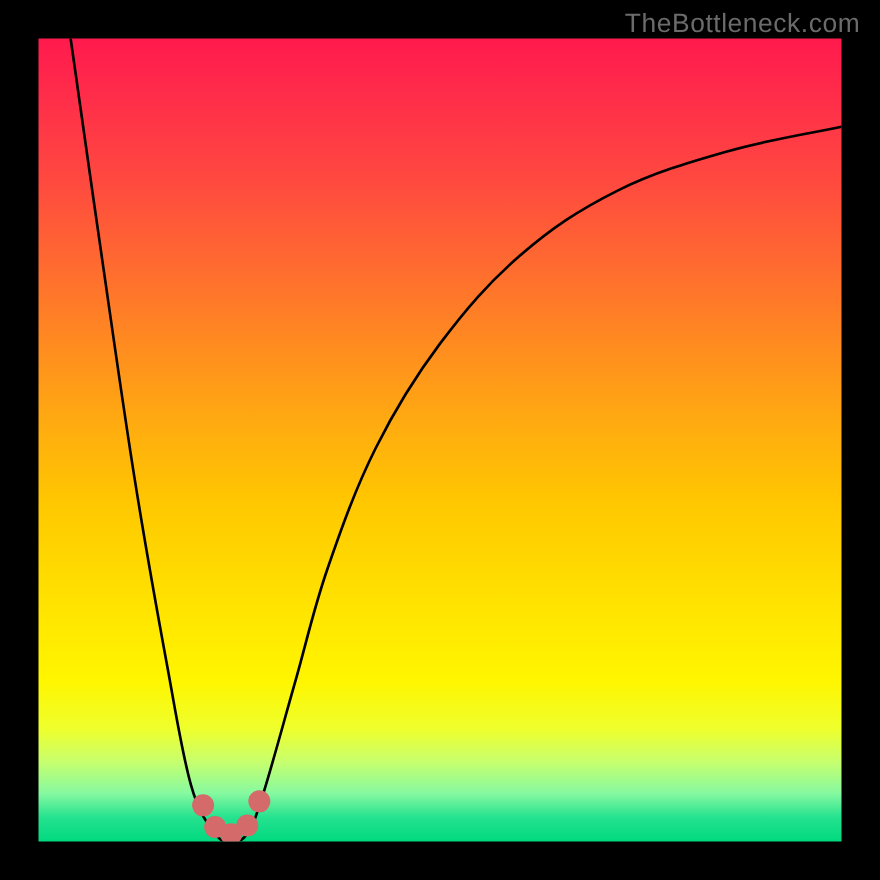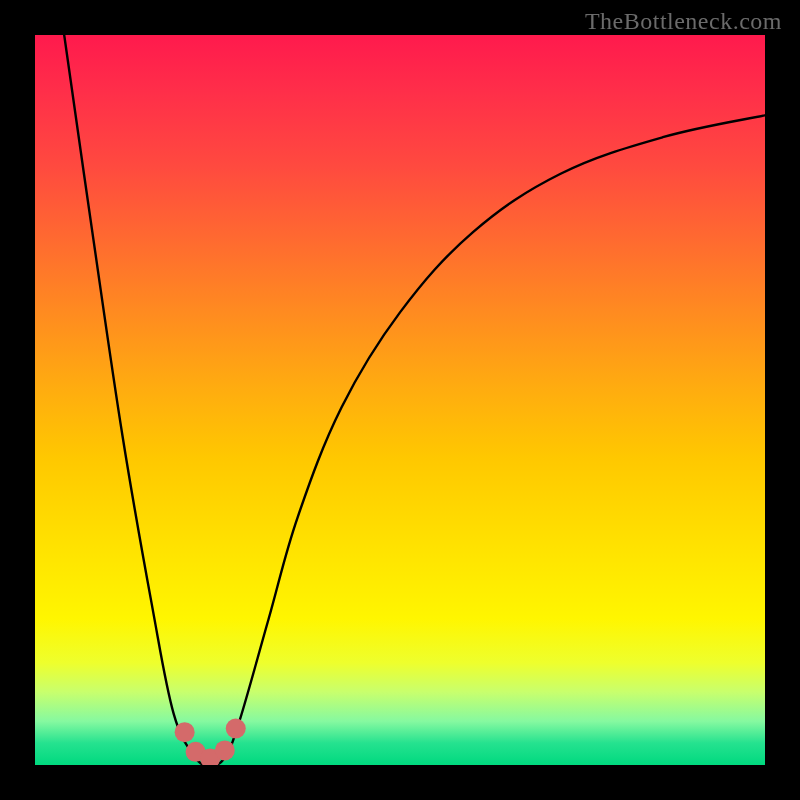--- a/index.html
+++ b/index.html
@@ -46,21 +46,21 @@
     position: absolute;
     left: 0;
     top: 0;
     width: 730px;
     height: 730px;
   }
   .watermark {
     position: absolute;
     top: 8px;
     right: 18px;
-    font-family: Liberation Serif, serif;
+    font-family: Liberation Sans, sans-serif;
     font-size: 24px;
     letter-spacing: 0.5px;
     color: #6b6b6b;
     font-weight: 500;
   }
 </style>
 </head>
 <body>
 
 <div class="frame">

